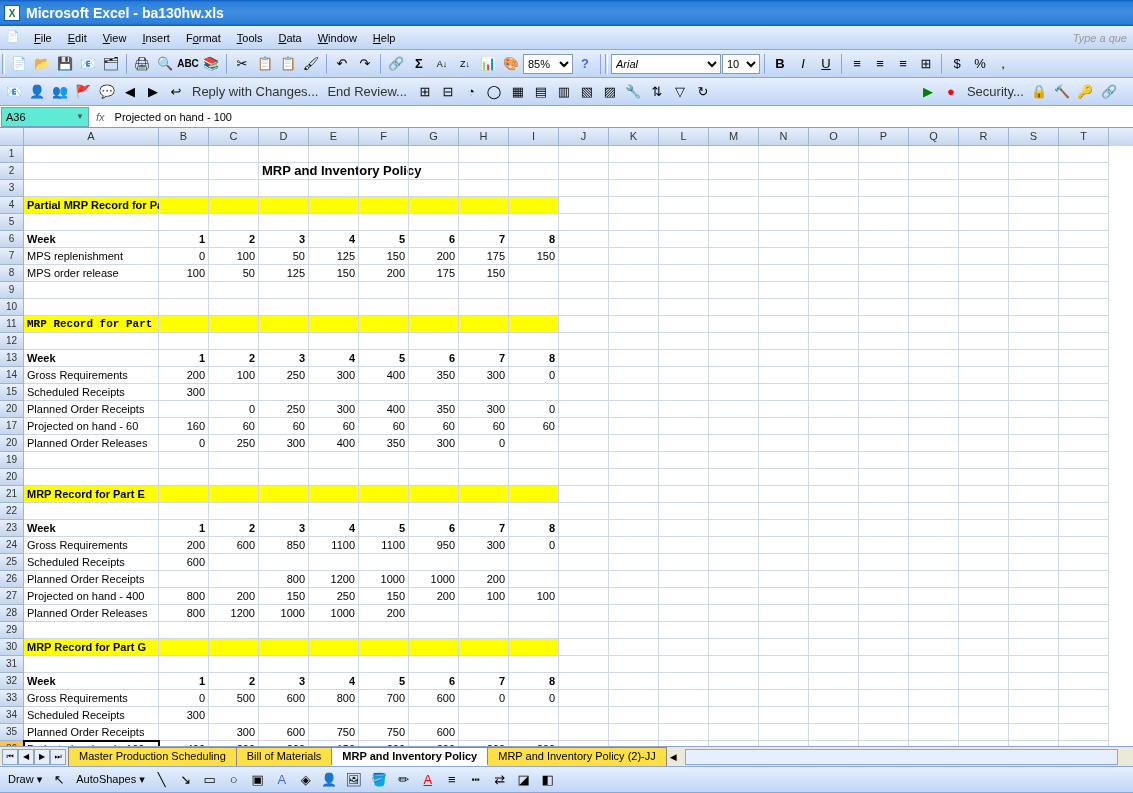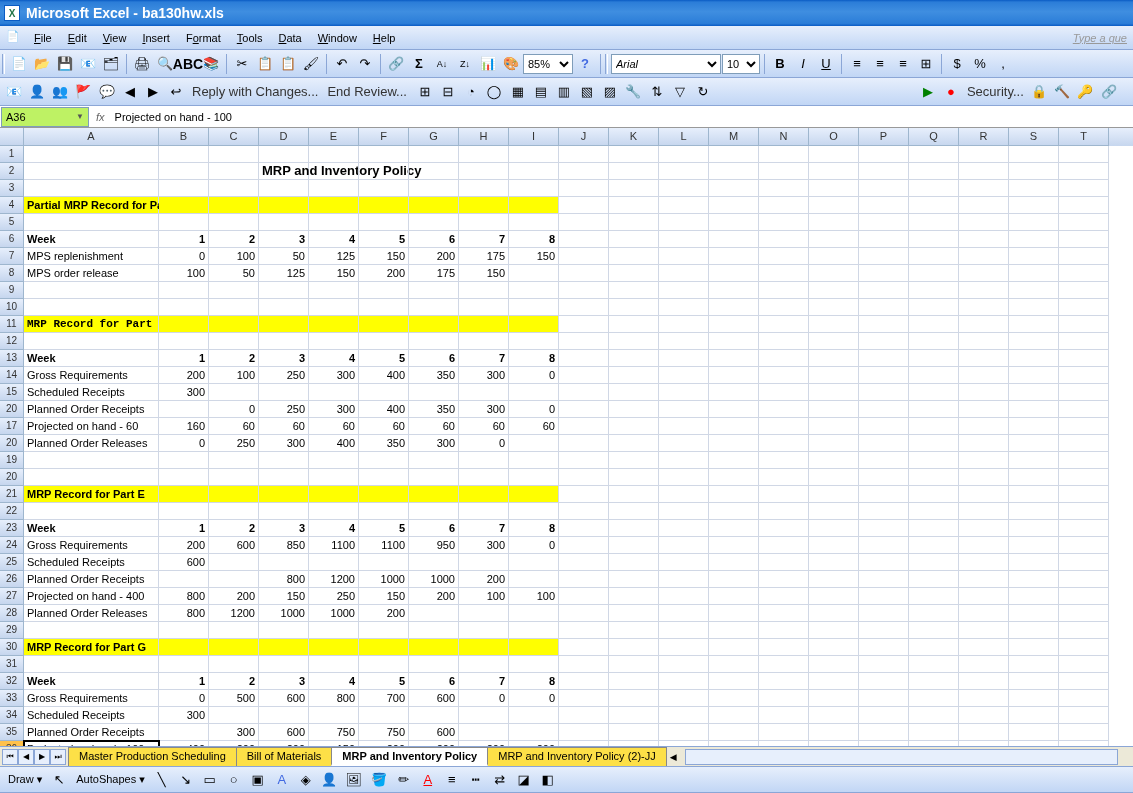--- a/index.html
+++ b/index.html
@@ -5,36 +5,36 @@
 * { margin: 0; padding: 0; box-sizing: border-box; }
 body { font-family: Tahoma, Arial, sans-serif; font-size: 11px; background: #ece9d8; overflow: hidden; width: 1133px; height: 793px; }
 
 .titlebar { background: linear-gradient(to bottom, #0a5bc4, #2b7dd8 8%, #3f8ee0 45%, #2b7dd8 90%, #0a5bc4); height: 26px; display: flex; align-items: center; padding: 0 4px; color: white; font-weight: bold; font-size: 14px; }
 .titlebar .excel-icon { width: 16px; height: 16px; background: #fff; color: #217346; font-weight: bold; font-size: 10px; display: flex; align-items: center; justify-content: center; margin-right: 6px; border: 1px solid #0a5bc4; }
 
 .menubar { background: linear-gradient(to bottom, #e7effc, #c1d6f5); height: 24px; display: flex; align-items: center; padding: 0 2px; border-bottom: 1px solid #8ba6d6; }
 .file-icon { width: 16px; height: 16px; margin: 0 4px; }
 .menubar .menu-item { padding: 3px 8px; cursor: pointer; }
 .menubar .u { text-decoration: underline; }
-.menubar .ask { margin-left: auto; color: #999; font-style: italic; padding-right: 4px; text-decoration: underline; }
+.menubar .ask { margin-left: auto; color: #999; font-style: italic; padding-right: 4px; }
 
 .toolbar { background: linear-gradient(to bottom, #e7effc, #c1d6f5); height: 28px; display: flex; align-items: center; padding: 0 2px; border-bottom: 1px solid #8ba6d6; gap: 1px; }
 .toolbar .sep { width: 1px; height: 20px; background: #8ba6d6; margin: 0 3px; }
 .toolbar .handle { width: 3px; height: 20px; border-left: 1px solid #8ba6d6; border-right: 1px solid #fff; margin-right: 2px; cursor: move; }
 .tbtn { width: 22px; height: 22px; display: flex; align-items: center; justify-content: center; cursor: pointer; border: 1px solid transparent; border-radius: 2px; font-size: 13px; }
 .tselect { height: 20px; font-size: 11px; border: 1px solid #7f9db9; background: white; }
 .zoom-box { width: 50px; }
 .font-box { width: 110px; font-style: italic; }
 .size-box { width: 38px; }
 
 .toolbar2 { background: linear-gradient(to bottom, #e7effc, #c1d6f5); height: 28px; display: flex; align-items: center; padding: 0 2px; border-bottom: 1px solid #8ba6d6; gap: 1px; }
 .review-text { font-size: 13px; color: #333; padding: 0 4px; cursor: pointer; }
 
 .formula-bar { background: #fff; height: 22px; display: flex; align-items: center; border-bottom: 1px solid #999; }
-.name-box { width: 88px; height: 20px; border: 1px solid #7f9db9; background: #bef264; margin: 0 1px; display: flex; align-items: center; padding: 0 4px; }
+.name-box { width: 88px; height: 20px; border: 1px solid #7f9db9; background: #5eead4; margin: 0 1px; display: flex; align-items: center; padding: 0 4px; }
 .name-box .dd { margin-left: auto; font-size: 8px; color: #555; }
 .fx-label { font-style: italic; color: #666; padding: 0 6px; }
 .formula-input { flex: 1; padding: 0 4px; }
 
 .grid-wrap { position: relative; background: white; height: 618px; overflow: hidden; }
 .col-headers { display: flex; height: 18px; background: linear-gradient(to bottom, #e7effc, #c6d6ee); position: sticky; top: 0; }
 .corner { width: 24px; border-right: 1px solid #9eb6ce; border-bottom: 1px solid #9eb6ce; background: linear-gradient(to bottom, #e7effc, #c6d6ee); }
 .col-h { border-right: 1px solid #9eb6ce; border-bottom: 1px solid #9eb6ce; text-align: center; font-size: 11px; line-height: 17px; color: #333; cursor: pointer; }
 .col-h.A { width: 135px; } .col-h.narrow { width: 50px; }
 
@@ -87,21 +87,21 @@
 <div class="toolbar">
   <span class="handle"></span>
   <span class="tbtn">📄</span>
   <span class="tbtn">📂</span>
   <span class="tbtn">💾</span>
   <span class="tbtn">📧</span>
   <span class="tbtn">🗂</span>
   <span class="sep"></span>
   <span class="tbtn">🖨</span>
   <span class="tbtn">🔍</span>
-  <span class="tbtn" style="font-weight:bold;font-size:14px;">ABC</span>
+  <span class="tbtn" style="font-weight:bold;font-size:10px;">ABC</span>
   <span class="tbtn">📚</span>
   <span class="sep"></span>
   <span class="tbtn">✂</span>
   <span class="tbtn">📋</span>
   <span class="tbtn">📋</span>
   <span class="tbtn">🖌</span>
   <span class="sep"></span>
   <span class="tbtn">↶</span>
   <span class="tbtn">↷</span>
   <span class="sep"></span>

